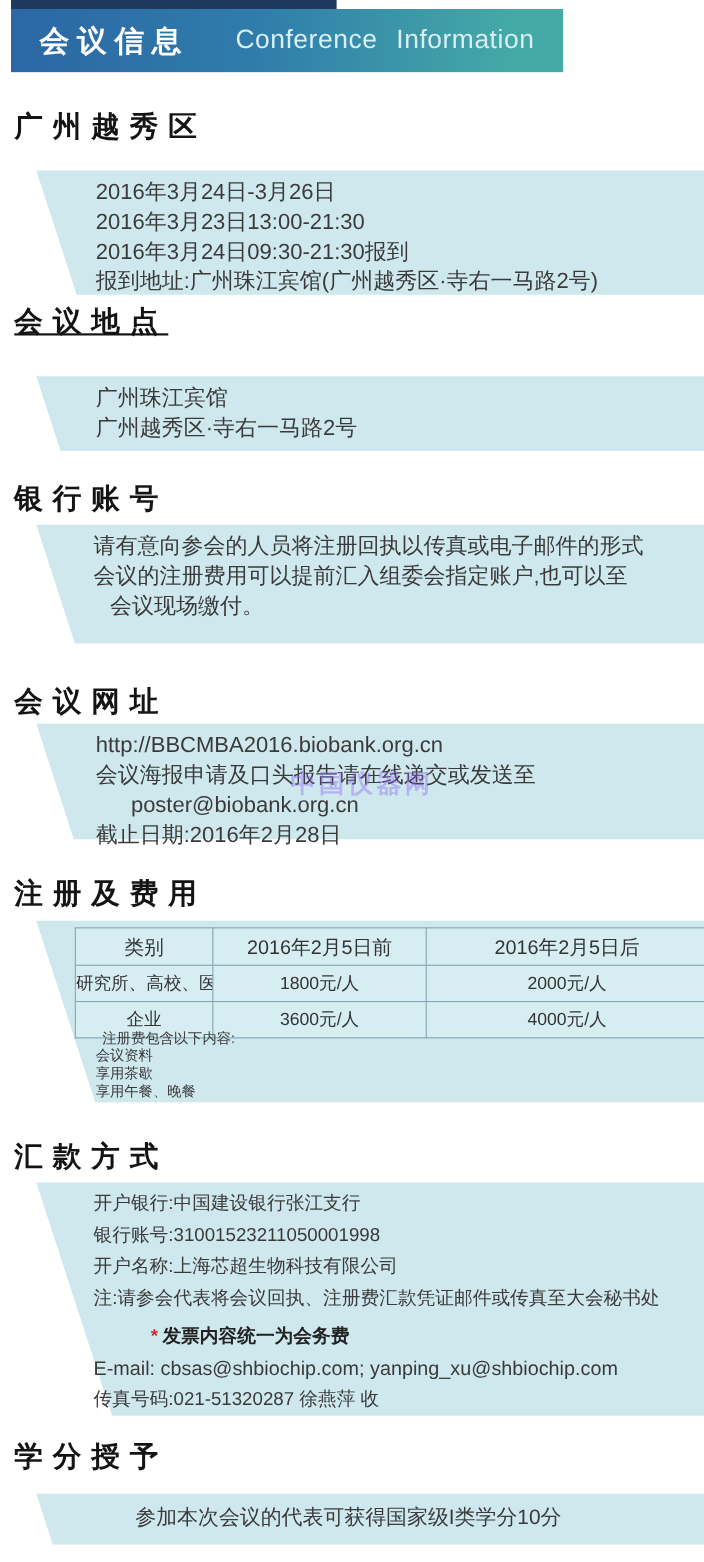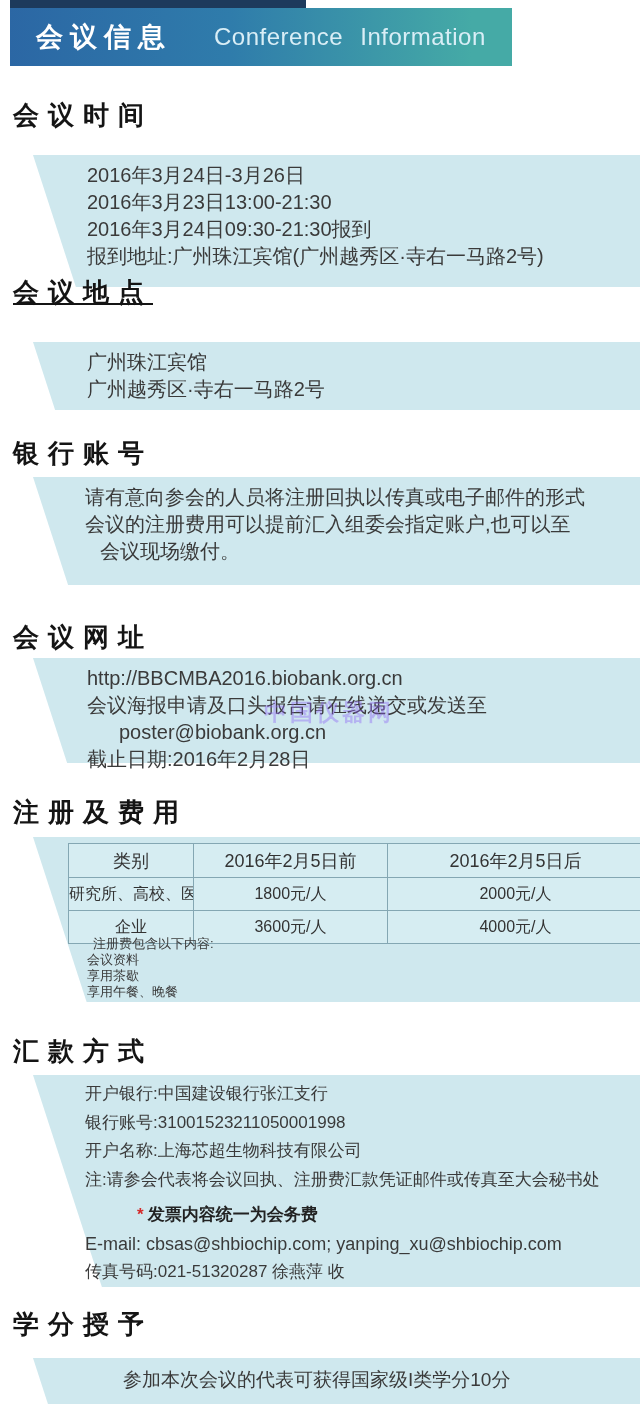--- a/index.html
+++ b/index.html
@@ -76,22 +76,22 @@
 <body>
 
 <div id="page">
 
   <div class="banner-darkstrip"></div>
   <div class="banner">
     <span class="banner-title-zh">会议信息</span>
     <span class="banner-title-en">Conference  Information</span>
   </div>
 
-  <h2 class="heading" style="top:98px;">会议时间</h2>
-  <div class="box t20" style="top:155px;height:132px;">
+  <h2 class="heading" style="top:98px;">广州越秀区</h2>
+  <div class="box t20" style="top:155px;height:113px;">
     <div class="box-text" style="padding:7px 0 0 87px;">
       <div class="line">2016年3月24日-3月26日</div>
       <div class="line">2016年3月23日13:00-21:30</div>
       <div class="line">2016年3月24日09:30-21:30报到</div>
       <div class="line">报到地址:广州珠江宾馆(广州越秀区·寺右一马路2号)</div>
     </div>
   </div>
 
   <h2 class="heading" style="top:275px;text-decoration:underline;">会议地点</h2>
   <div class="box t20" style="top:342px;height:68px;">

